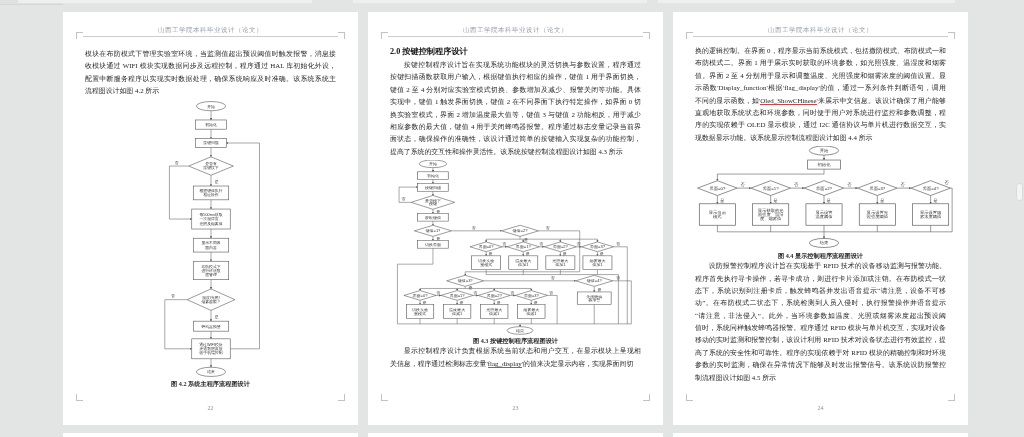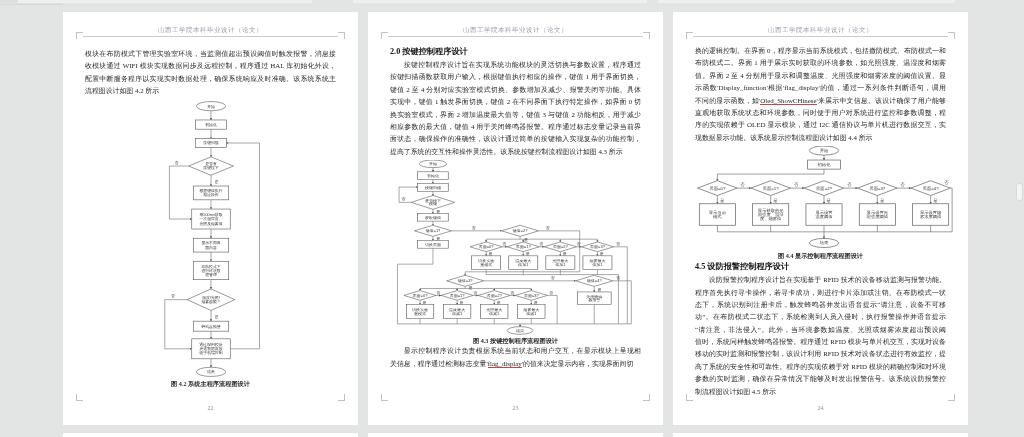--- a/index.html
+++ b/index.html
@@ -348,21 +348,20 @@
           <text x="150" text-anchor="middle" font-size="5" fill="#333"><tspan x="150" y="82.1">显示设置</tspan><tspan x="150" y="87.5">温度阈值</tspan></text>
           <rect x="191" y="70" width="42" height="26" fill="#ffffff" stroke="#5a5a5a" stroke-width="0.8"></rect>
           <text x="212" text-anchor="middle" font-size="5" fill="#333"><tspan x="212" y="82.1">显示设置光</tspan><tspan x="212" y="87.5">照强度阈值</tspan></text>
           <rect x="253" y="70" width="42" height="26" fill="#ffffff" stroke="#5a5a5a" stroke-width="0.8"></rect>
           <text x="274" text-anchor="middle" font-size="5" fill="#333"><tspan x="274" y="82.1">显示设置烟</tspan><tspan x="274" y="87.5">雾浓度阈值</tspan></text>
           <ellipse cx="150" cy="117.5" rx="17" ry="5.5" fill="#ffffff" stroke="#5a5a5a" stroke-width="0.8"></ellipse>
           <text x="150" text-anchor="middle" font-size="5" fill="#333"><tspan x="150" y="119.3">结束</tspan></text>
         </svg>
       </div>
     <div class="cap">图 4.4 显示控制程序流程图设计</div>
-    <div class="heading">4.5 设防报警控制程序设计</div>
     <div class="ln ind">设防报警控制程序设计旨在实现基于 RFID 技术的设备移动监测与报警功能。</div>
     <div class="ln">程序首先执行寻卡操作，若寻卡成功，则进行卡片添加或注销。在布防模式一状</div>
     <div class="ln">态下，系统识别到注册卡后，触发蜂鸣器并发出语音提示“请注意，设备不可移</div>
     <div class="ln">动”。在布防模式二状态下，系统检测到人员入侵时，执行报警操作并语音提示</div>
     <div class="ln">“请注意，非法侵入”。此外，当环境参数如温度、光照或烟雾浓度超出预设阈</div>
     <div class="ln">值时，系统同样触发蜂鸣器报警。程序通过 RFID 模块与单片机交互，实现对设备</div>
     <div class="ln">移动的实时监测和报警控制，该设计利用 RFID 技术对设备状态进行有效监控，提</div>
     <div class="ln">高了系统的安全性和可靠性。程序的实现依赖于对 RFID 模块的精确控制和对环境</div>
     <div class="ln">参数的实时监测，确保在异常情况下能够及时发出报警信号。该系统设防报警控</div>
     <div class="ln end">制流程图设计如图 4.5 所示</div>

